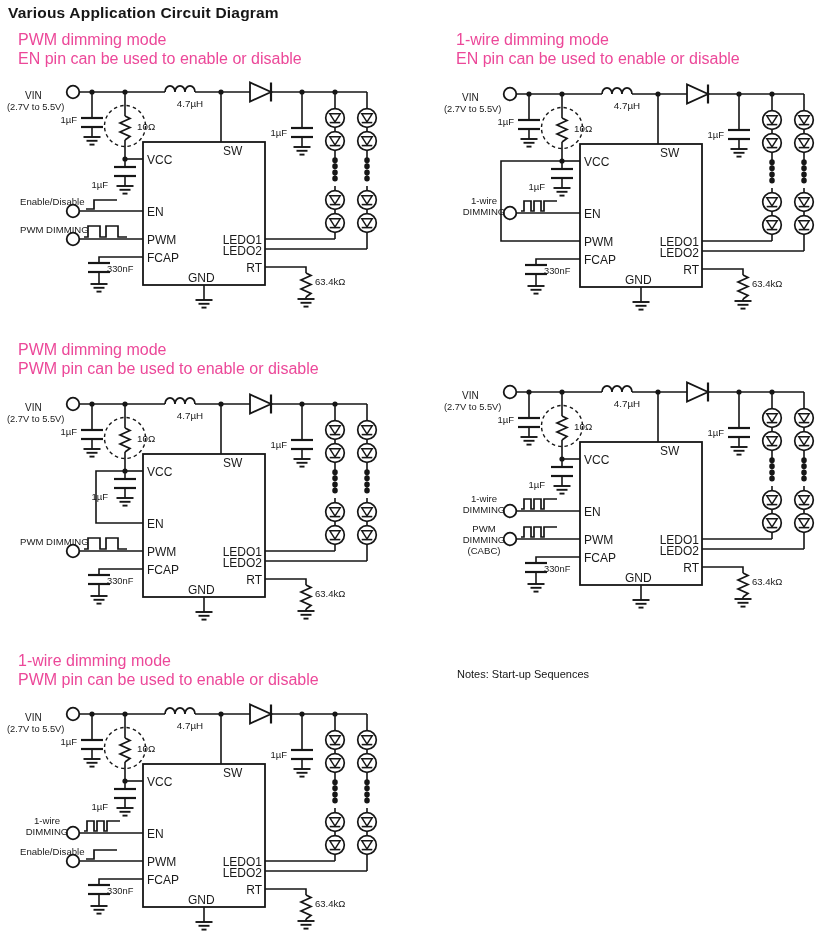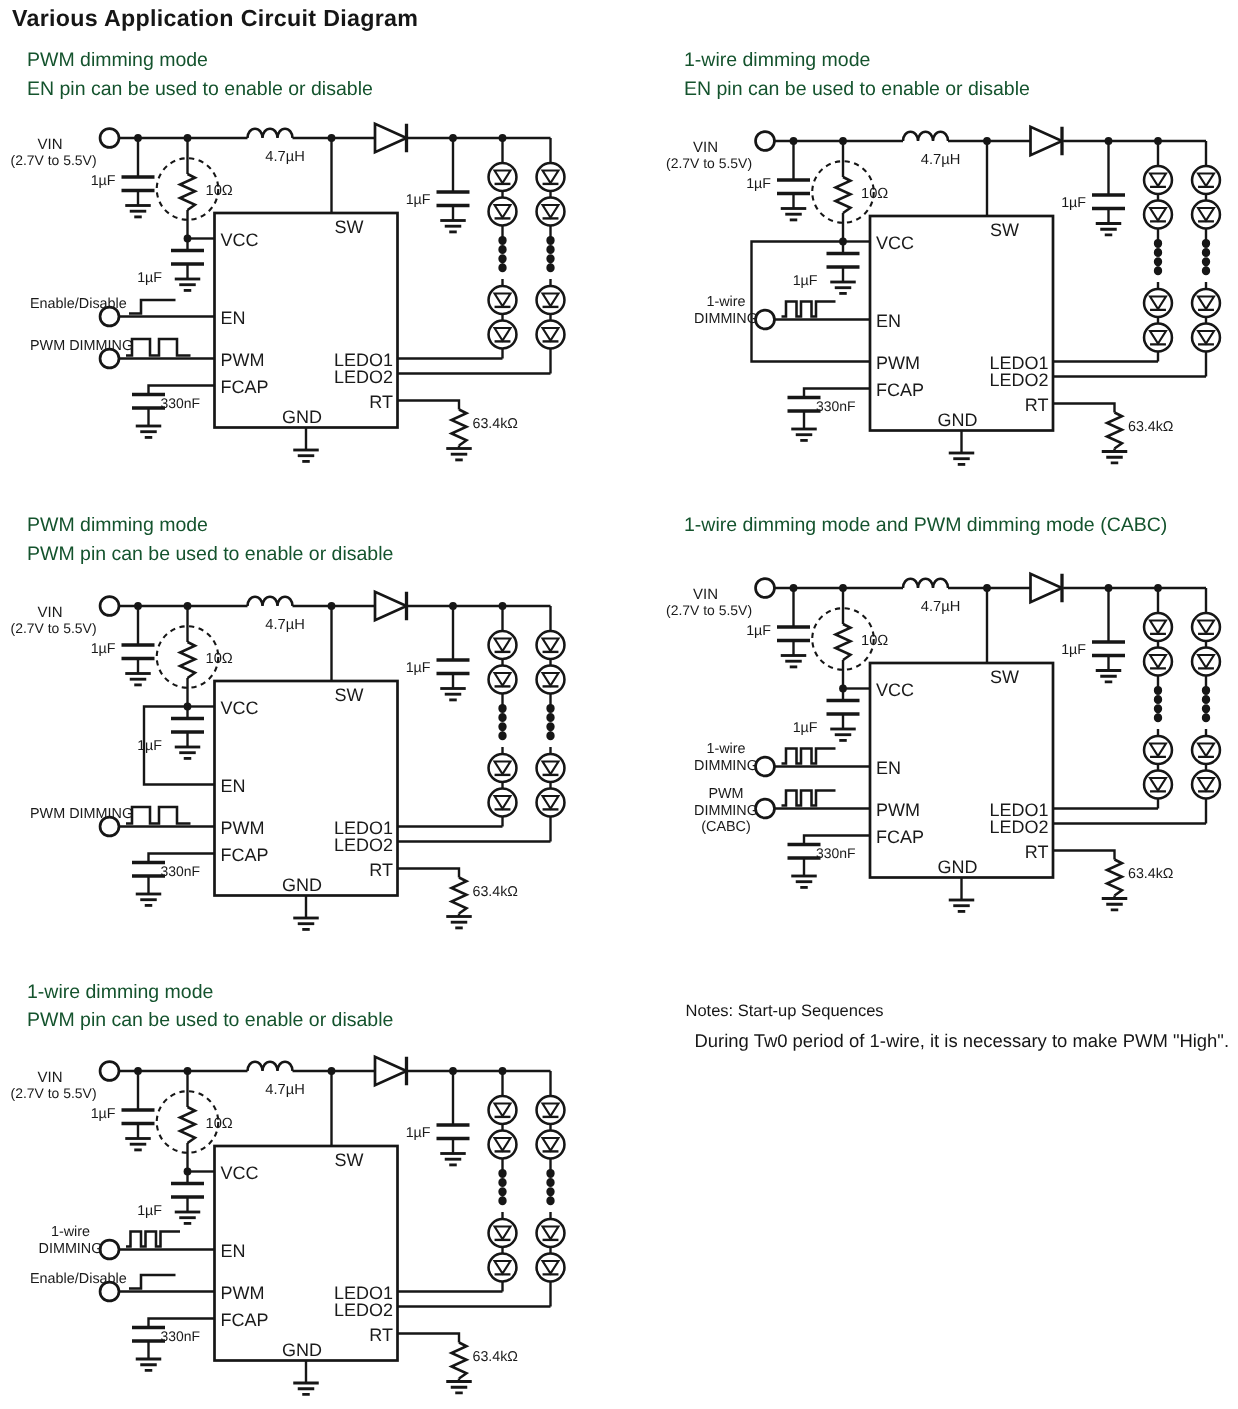--- a/index.html
+++ b/index.html
@@ -3,21 +3,21 @@
 <meta charset="utf-8">
 <style>
   * { margin:0; padding:0; box-sizing:border-box; }
   html,body { background:#fff; }
   body {
     width:825px; height:939px; position:relative; overflow:hidden;
     font-family:"Liberation Sans", sans-serif; color:#161616;
   }
   .page { position:absolute; inset:0; width:825px; height:939px; background:#fff; }
   .title { position:absolute; left:8px; top:4px; font-size:15.5px; font-weight:700; letter-spacing:.2px; }
-  .hd { position:absolute; font-size:13px; line-height:19px; color:#14532d; }
+  .hd { position:absolute; font-size:16px; line-height:19px; color:#ec4899; }
   .ckt { position:absolute; width:418px; height:248px; overflow:visible; }
   svg text { font-family:"Liberation Sans", sans-serif; fill:#1a1a1a; }
   .notes-title { position:absolute; left:457px; top:668px; font-size:11px; }
   .notes-body  { position:absolute; left:463px; top:687px; font-size:12.3px; }
 </style>
 </head>
 <body>
 
 <div class="page">
 
@@ -28,23 +28,20 @@
     <div>EN pin can be used to enable or disable</div>
   </div>
   <div class="hd" style="left:456px;top:30px">
     <div>1-wire dimming mode</div>
     <div>EN pin can be used to enable or disable</div>
   </div>
   <div class="hd" style="left:18px;top:340px">
     <div>PWM dimming mode</div>
     <div>PWM pin can be used to enable or disable</div>
   </div>
-  <div class="hd" style="left:456px;top:340px">
-    <div>1-wire dimming mode and PWM dimming mode (CABC)</div>
-  </div>
   <div class="hd" style="left:18px;top:651px">
     <div>1-wire dimming mode</div>
     <div>PWM pin can be used to enable or disable</div>
   </div>
 
   <svg class="ckt" id="ckt-1" style="left:4px;top:78px" viewBox="0 0 418 248">
       <g>
         <polyline points="75.3,14 161,14" fill="none" stroke="#161616" stroke-width="1.6"></polyline>
         <path d="M161,14 a5,6.2 0 0 1 10,0 a5,6.2 0 0 1 10,0 a5,6.2 0 0 1 10,0" fill="none" stroke="#161616" stroke-width="1.7"></path>
         <text x="186" y="29" font-size="9.8" text-anchor="middle">4.7µH</text>
@@ -847,14 +844,13 @@
         <text x="43" y="124" font-size="9.6" text-anchor="middle">1-wire</text>
         <text x="43" y="135" font-size="9.6" text-anchor="middle">DIMMING</text>
         <circle cx="69" cy="161" r="6.3" fill="none" stroke="#161616" stroke-width="1.8"></circle>
         <polyline points="75.3,161 139,161" fill="none" stroke="#161616" stroke-width="1.6"></polyline>
         <path d="M82,159 h8 v-9 h23" fill="none" stroke="#161616" stroke-width="1.7"></path>
         <text x="16" y="155" font-size="9.6" text-anchor="start">Enable/Disable</text>
       </g>
     </svg>
 
   <div class="notes-title">Notes: Start-up Sequences</div>
-  <div class="notes-body">During Tw0 period of 1-wire, it is necessary to make PWM "High".</div>
 </div>
 
 </body></html>

